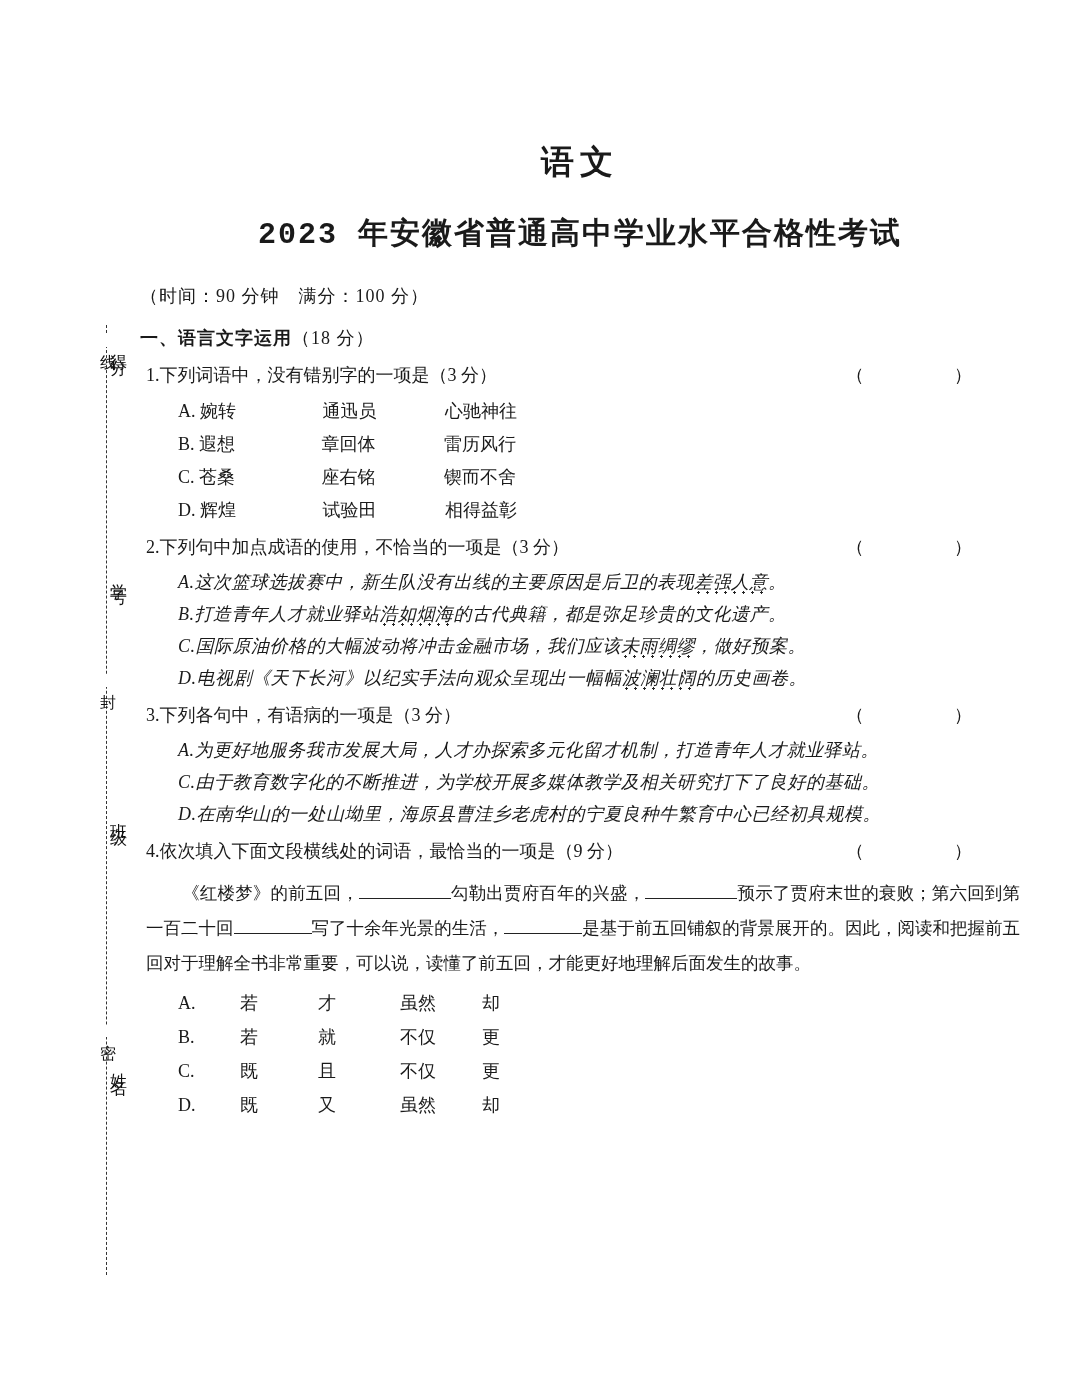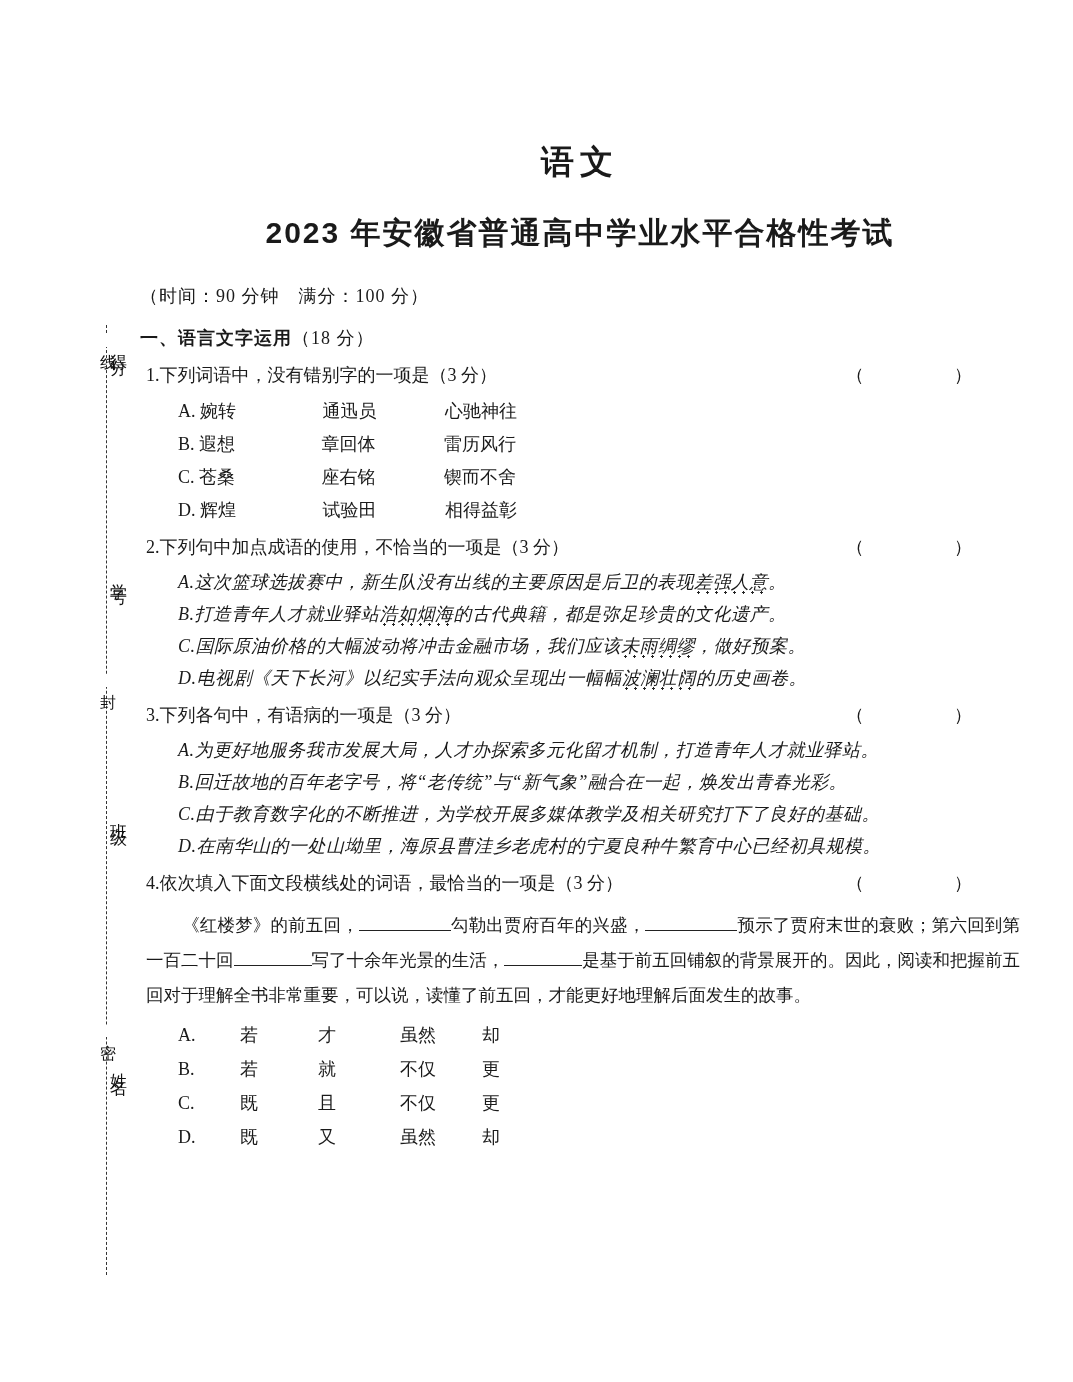--- a/index.html
+++ b/index.html
@@ -75,21 +75,21 @@
     font-weight: bold;
     letter-spacing: 6px;
     font-family: "Liberation Serif", serif;
   }
   .main-title {
     margin-top: 28px;
     text-align: center;
     font-size: 30px;
     font-weight: bold;
     letter-spacing: 2px;
-    font-family: Liberation Sans, sans-serif;
+    font-family: Liberation Mono, monospace;
   }
   .exam-info {
     margin-top: 30px;
     text-align: left;
     font-size: 18px;
     letter-spacing: 1px;
   }
 
   .section-head {
     margin-top: 18px;
@@ -244,31 +244,28 @@
   </div>
 
   <div class="q">
     <span class="q-stem"><span>3.</span><span>下列各句中，有语病的一项是（3 分）</span></span>
     <span class="paren">（　　）</span>
   </div>
   <div class="opt-line">
     <span>A.</span><span>为更好地服务我市发展大局，人才办探索多元化留才机制，打造青年人才就业驿站。</span>
   </div>
   <div class="opt-line">
-    <span>B.</span><span>回迁故地的百年老字号，将“老传统”与“新气象”融合在一起，焕发出青春光彩。</span>
-  </div>
-  <div class="opt-line">
     <span>C.</span><span>由于教育数字化的不断推进，为学校开展多媒体教学及相关研究打下了良好的基础。</span>
   </div>
   <div class="opt-line">
     <span>D.</span><span>在南华山的一处山坳里，海原县曹洼乡老虎村的宁夏良种牛繁育中心已经初具规模。</span>
   </div>
 
   <div class="q">
-    <span class="q-stem"><span>4.</span><span>依次填入下面文段横线处的词语，最恰当的一项是（3 分）</span></span>
+    <span class="q-stem"><span>4.</span><span>依次填入下面文段横线处的词语，最恰当的一项是（9 分）</span></span>
     <span class="paren">（　　）</span>
   </div>
 
   <div class="passage">
     <span class="indent"></span><span>《红楼梦》的前五回，</span><span class="blank"></span><span>勾勒出贾府百年的兴盛，</span><span class="blank"></span><span>预示了贾府末世的衰败；第六回到第一百二十回</span><span class="blank short"></span><span>写了十余年光景的生活，</span><span class="blank short"></span><span>是基于前五回铺叙的背景展开的。因此，阅读和把握前五回对于理解全书非常重要，可以说，读懂了前五回，才能更好地理解后面发生的故事。</span>
   </div>
 
   <div class="choice-grid-row">
     <span class="cg-l">A.</span><span class="cg-a">若</span><span class="cg-b">才</span><span class="cg-b">虽然</span><span class="cg-c">却</span>
   </div>

